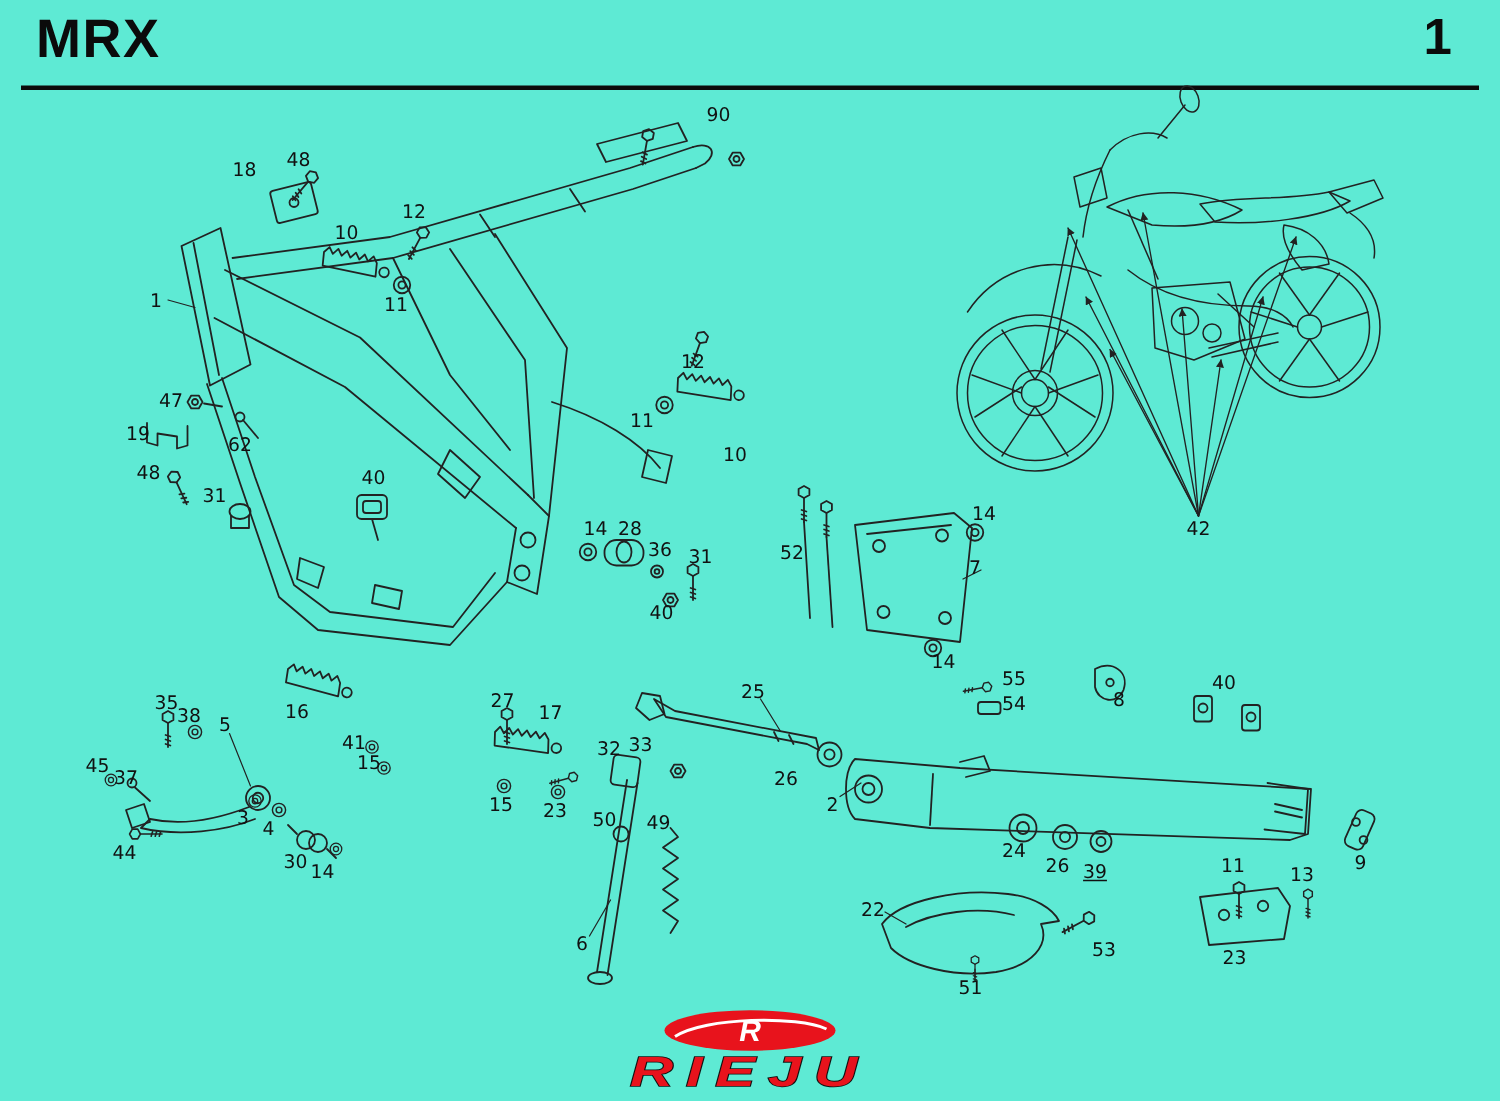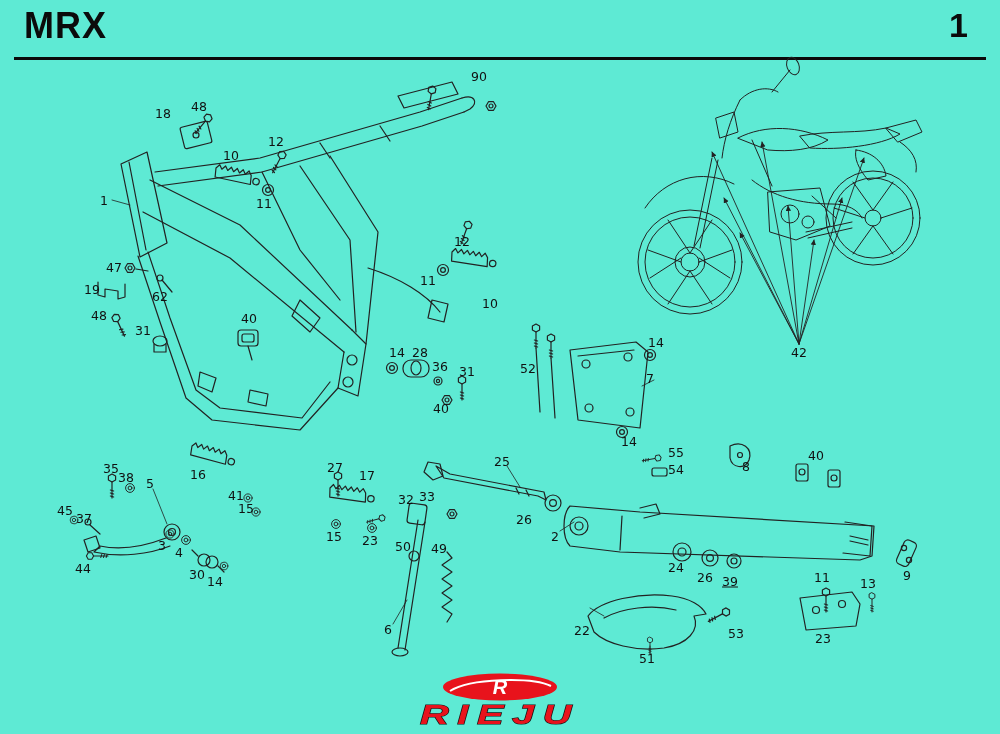--- a/index.html
+++ b/index.html
@@ -339,21 +339,21 @@
         <div class="callout" style="left: 83px; top: 568px;">44</div>
         <div class="callout" style="left: 197px; top: 574px;">30</div>
         <div class="callout" style="left: 215px; top: 581px;">14</div>
         <div class="callout" style="left: 406px; top: 499px;">32</div>
         <div class="callout" style="left: 427px; top: 496px; text-align: center;">33</div>
         <div class="callout" style="left: 334px; top: 536px;">15</div>
         <div class="callout" style="left: 370px; top: 540px;">23</div>
         <div class="callout" style="left: 403px; top: 546px;">50</div>
         <div class="callout" style="left: 439px; top: 548px;">49</div>
         <div class="callout" style="left: 388px; top: 629px;">6</div>
-        <div class="callout" style="left: 582px; top: 606px; margin-top: 24px;">22</div>
+        <div class="callout" style="left: 582px; top: 606px;">22</div>
         <div class="callout" style="left: 647px; top: 658px;">51</div>
         <div class="callout" style="left: 736px; top: 633px;">53</div>
         <div class="callout" style="left: 676px; top: 567px;">24</div>
         <div class="callout" style="left: 705px; top: 577px;">26</div>
         <div class="callout" style="left: 730px; top: 581px; text-decoration: underline;">39</div>
         <div class="callout" style="left: 823px; top: 638px;">23</div>
         <div class="callout" style="left: 822px; top: 577px;">11</div>
         <div class="callout" style="left: 868px; top: 583px;">13</div>
         <div class="callout" style="left: 907px; top: 575px;">9</div>
       </div>

